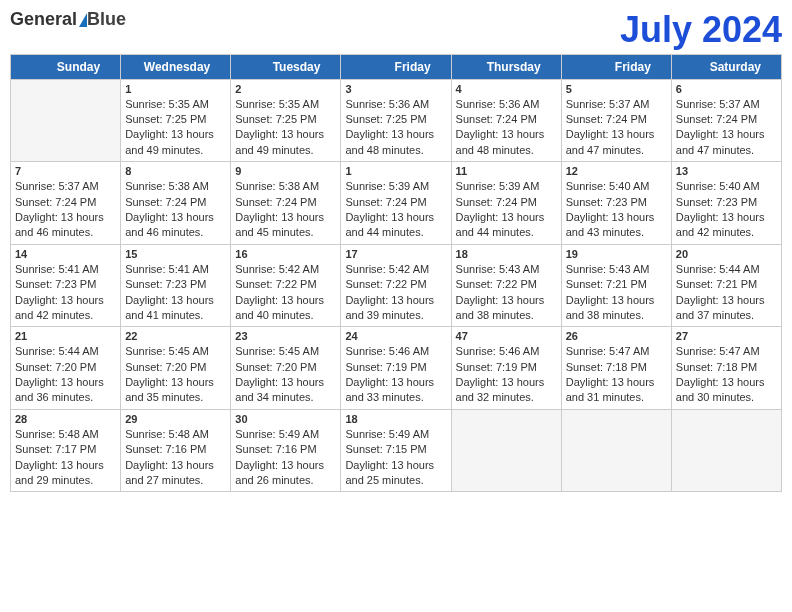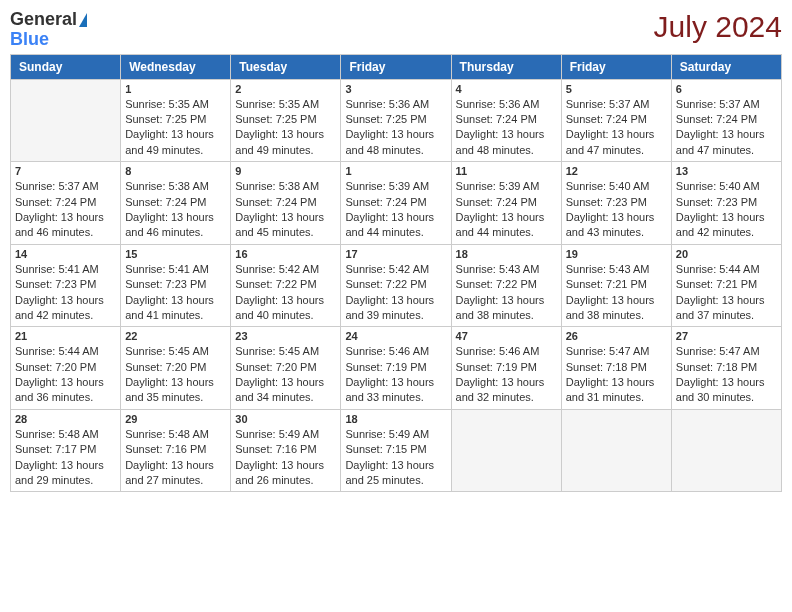--- a/index.html
+++ b/index.html
@@ -11,74 +11,74 @@
       padding: 10px;
     }
     .header-area {
       display: flex;
       align-items: flex-start;
       justify-content: space-between;
       margin-bottom: 4px;
     }
     .logo {
       display: flex;
-      flex-direction: column;
+      flex-direction: row;
       align-items: flex-start;
     }
     .logo-general {
       font-size: 18px;
       font-weight: bold;
       color: #333;
       line-height: 1.1;
     }
     .logo-blue {
       font-size: 18px;
       font-weight: bold;
-      color: #3b82f6;
+      color: #404040;
       line-height: 1.1;
     }
     .logo-icon {
       width: 0;
       height: 0;
       border-left: 8px solid transparent;
       border-bottom: 14px solid #1a6fba;
       display: inline-block;
       margin-left: 2px;
       vertical-align: middle;
     }
     .logo-row {
       display: flex;
       align-items: center;
     }
     .title-block {
       text-align: right;
     }
     .main-title {
-      font-size: 30px;
-      font-weight: normal;
-      color: #7f1d1d;
+      font-size: 36px;
+      font-weight: bold;
+      color: #1d4ed8;
       line-height: 1.1;
     }
     .subtitle {
       font-size: 15px;
       color: #333;
       font-weight: bold;
     }
     .calendar {
       width: 100%;
       border-collapse: collapse;
       margin-top: 4px;
     }
     .calendar th {
       background: #2a6bb5;
       color: #fff;
       font-size: 12px;
       font-weight: bold;
-      padding: 5px 8px;
-      text-align: left;
+      padding: 5px 20px;
+      text-align: right;
       border: 1px solid #ccc;
     }
     .calendar td {
       vertical-align: top;
       border: 1px solid #ccc;
       padding: 3px 4px;
       font-size: 10px;
       color: #333;
       width: 108px;
       min-height: 75px;

